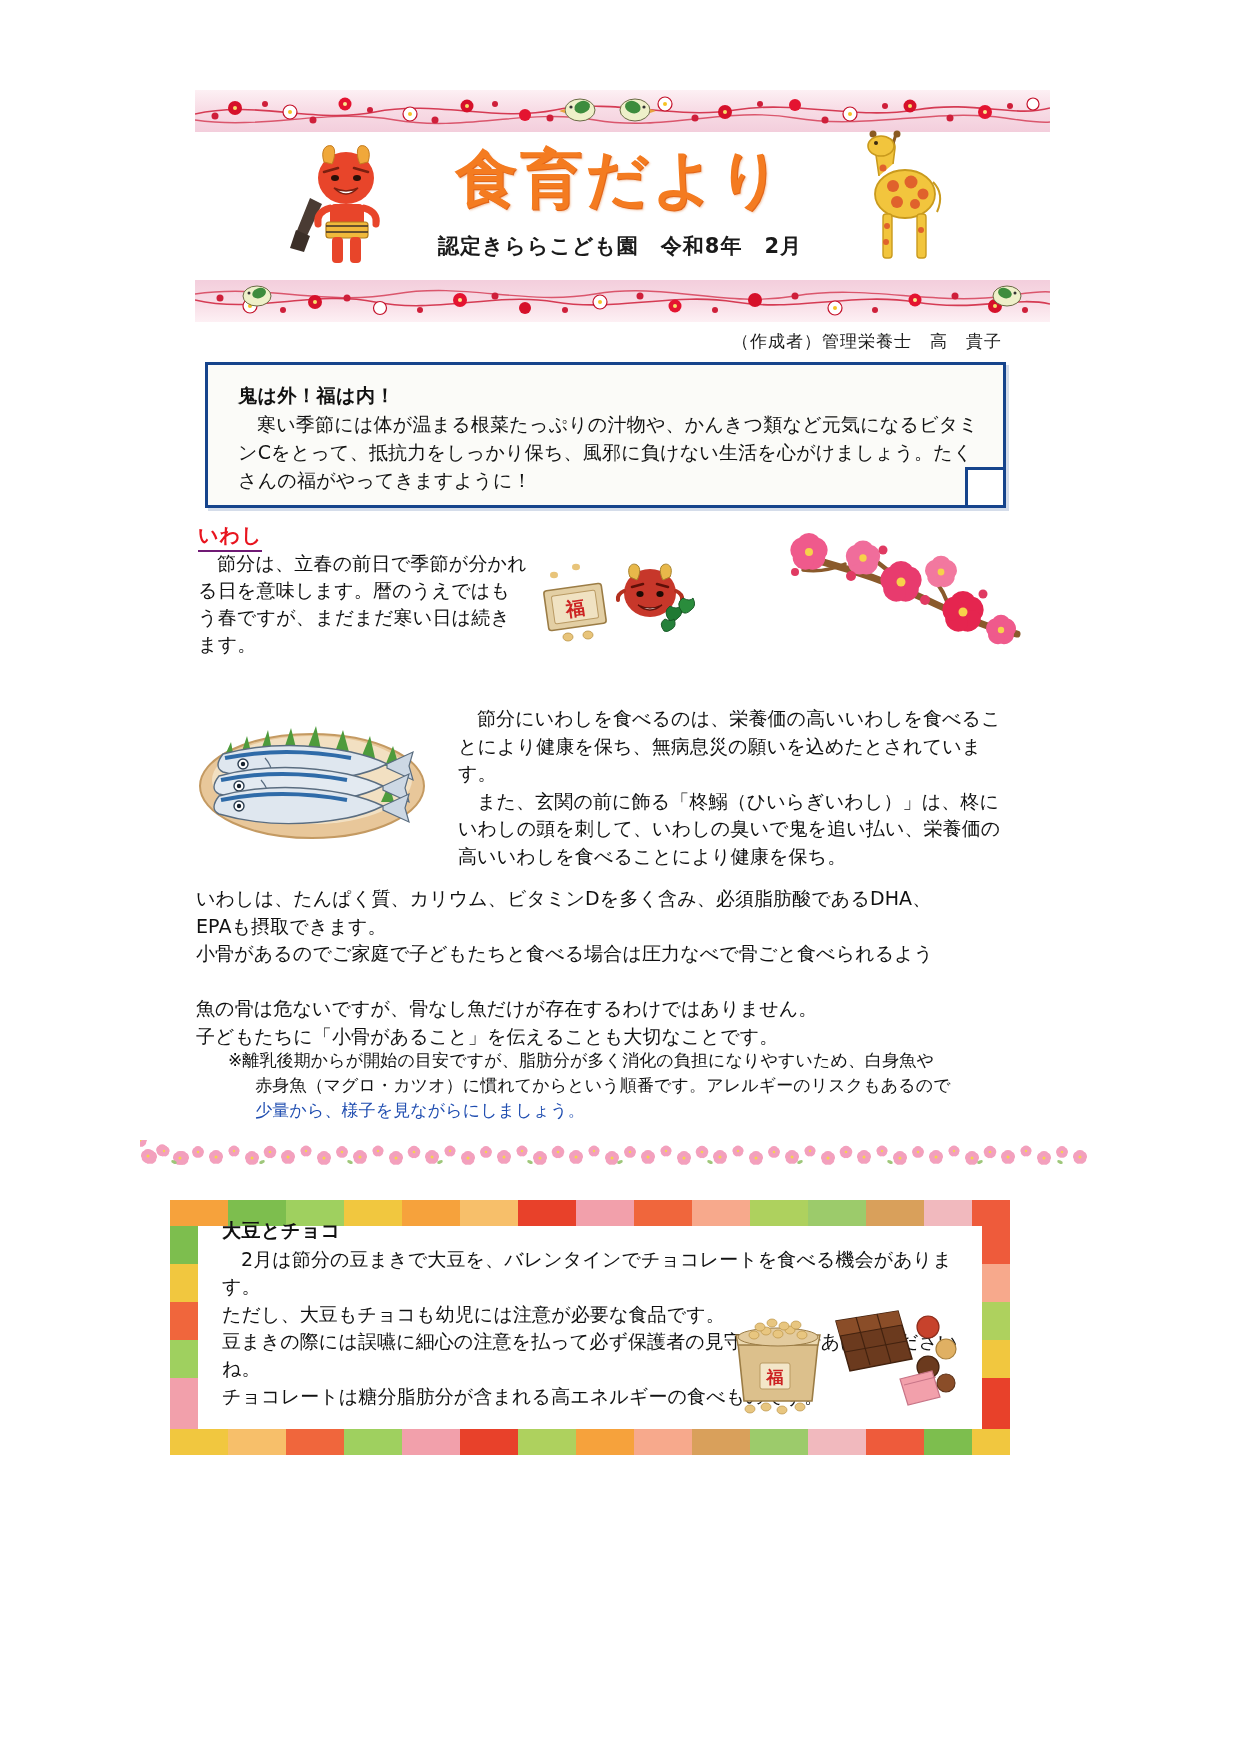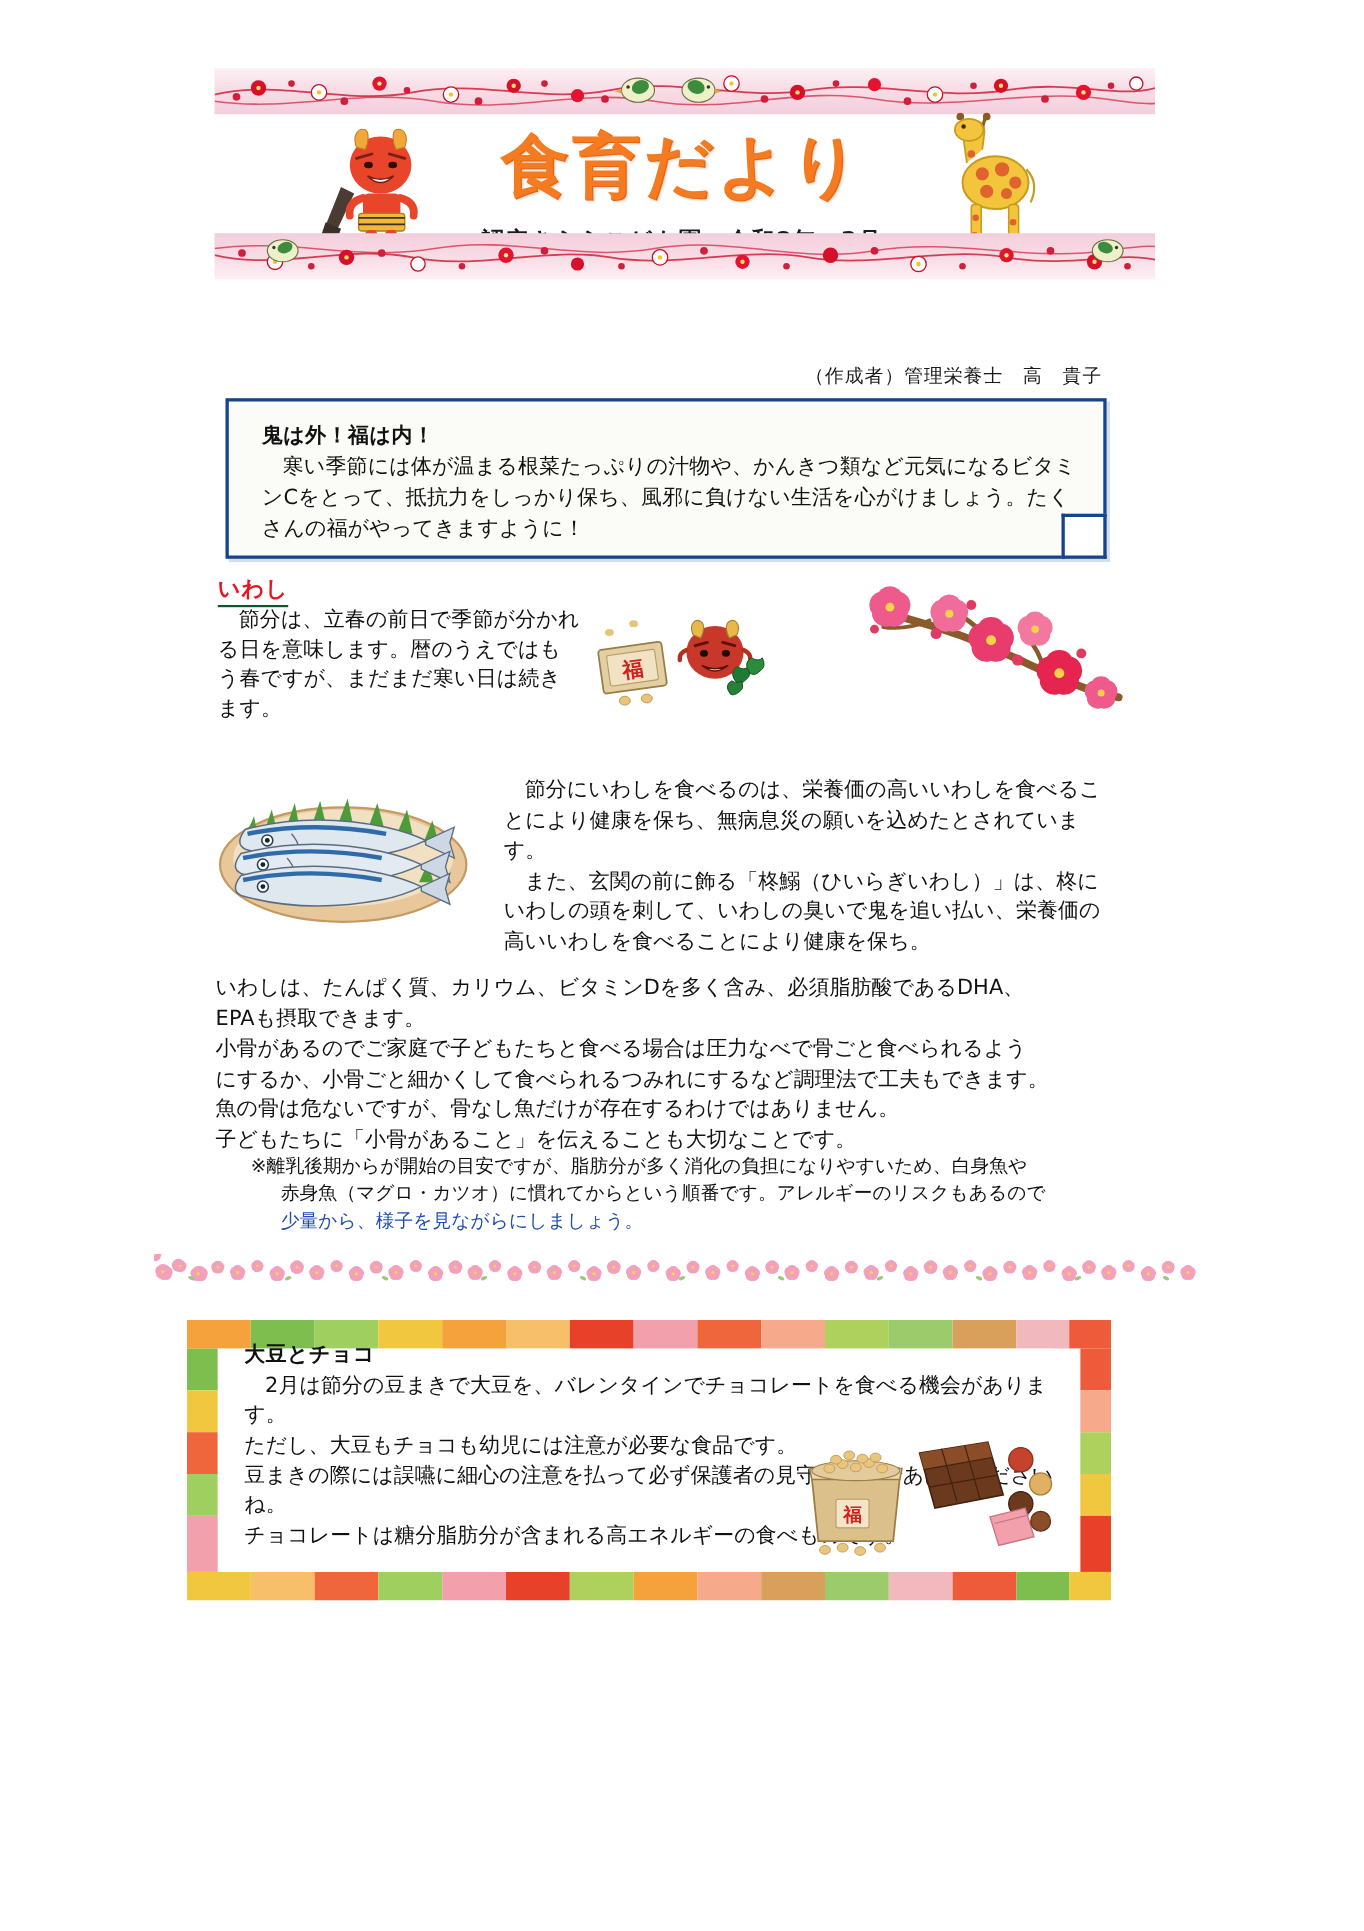--- a/index.html
+++ b/index.html
@@ -9,21 +9,21 @@
     background:#ffffff;
     font-family:"DejaVu Sans","Liberation Sans",sans-serif;
     color:#111;
     position:relative;
     overflow:hidden;
   }
   .page{position:relative;width:1240px;height:1755px;}
 
   
   .banner{
-    position:absolute;left:195px;top:62px;width:855px;height:192px;
+    position:absolute;left:195px;top:90px;width:855px;height:232px;
     background:#ffffff;
   }
   .banner-strip{
     position:absolute;left:0;width:100%;height:42px;
     background:linear-gradient(180deg,#fdf0f4 0%,#f8dde6 45%,#f3cedc 100%);
     overflow:hidden;
   }
   .banner-strip.top{top:0;}
   .banner-strip.bottom{bottom:0;background:linear-gradient(0deg,#fdf0f4 0%,#f8dde6 45%,#f3cedc 100%);}
   .vine{position:absolute;left:0;top:0;width:100%;height:100%;}
@@ -81,21 +81,21 @@
   .fold::after{
     content:"";position:absolute;left:-3px;top:-3px;width:41px;height:41px;
     border-right:3px solid #16448c;border-bottom:3px solid #16448c;
     box-sizing:border-box;
   }
 
   
   .iwashi-head{
     position:absolute;left:198px;top:522px;
     font-size:20px;font-weight:700;color:#e8141e;
-    border-bottom:2px solid #14532d;padding-bottom:1px;letter-spacing:1px;
+    border-bottom:2px solid #701a75;padding-bottom:1px;letter-spacing:1px;
   }
   .iwashi-p{
     position:absolute;left:198px;top:550px;width:330px;
     font-size:19px;line-height:1.42;letter-spacing:.2px;color:#111;
     text-indent:1em;
   }
 
   .setsubun-art{position:absolute;left:540px;top:545px;width:175px;height:115px;}
   .ume-art{position:absolute;left:755px;top:530px;width:270px;height:130px;}
   .sardine-art{position:absolute;left:195px;top:690px;width:235px;height:160px;}
@@ -523,21 +523,21 @@
 
   <div class="sardine-p">
     <span class="ind">節分にいわしを食べるのは、栄養価の高いいわしを食べることにより健康を保ち、無病息災の願いを込めたとされています。</span>
     <span class="ind">また、玄関の前に飾る「柊鰯（ひいらぎいわし）」は、柊にいわしの頭を刺して、いわしの臭いで鬼を追い払い、栄養価の高いいわしを食べることにより健康を保ち。</span>
   </div>
 
   <div class="nutri-p">
     <span>いわしは、たんぱく質、カリウム、ビタミンDを多く含み、必須脂肪酸であるDHA、</span><br>
     <span>EPAも摂取できます。</span><br>
     <span>小骨があるのでご家庭で子どもたちと食べる場合は圧力なべで骨ごと食べられるよう</span><br>
-    <span>にするか、小骨ごと細かくして食べられるつみれにするなど調理法で工夫もできます。</span><br>
+    <br>
     <span>魚の骨は危ないですが、骨なし魚だけが存在するわけではありません。</span><br>
     <span>子どもたちに「小骨があること」を伝えることも大切なことです。</span>
   </div>
 
   <div class="note-p">
     <span class="hang">※離乳後期からが開始の目安ですが、脂肪分が多く消化の負担になりやすいため、白身魚や</span>
     <span class="cont">赤身魚（マグロ・カツオ）に慣れてからという順番です。アレルギーのリスクもあるので</span>
     <span class="cont blue-txt">少量から、様子を見ながらにしましょう。</span>
   </div>
 

